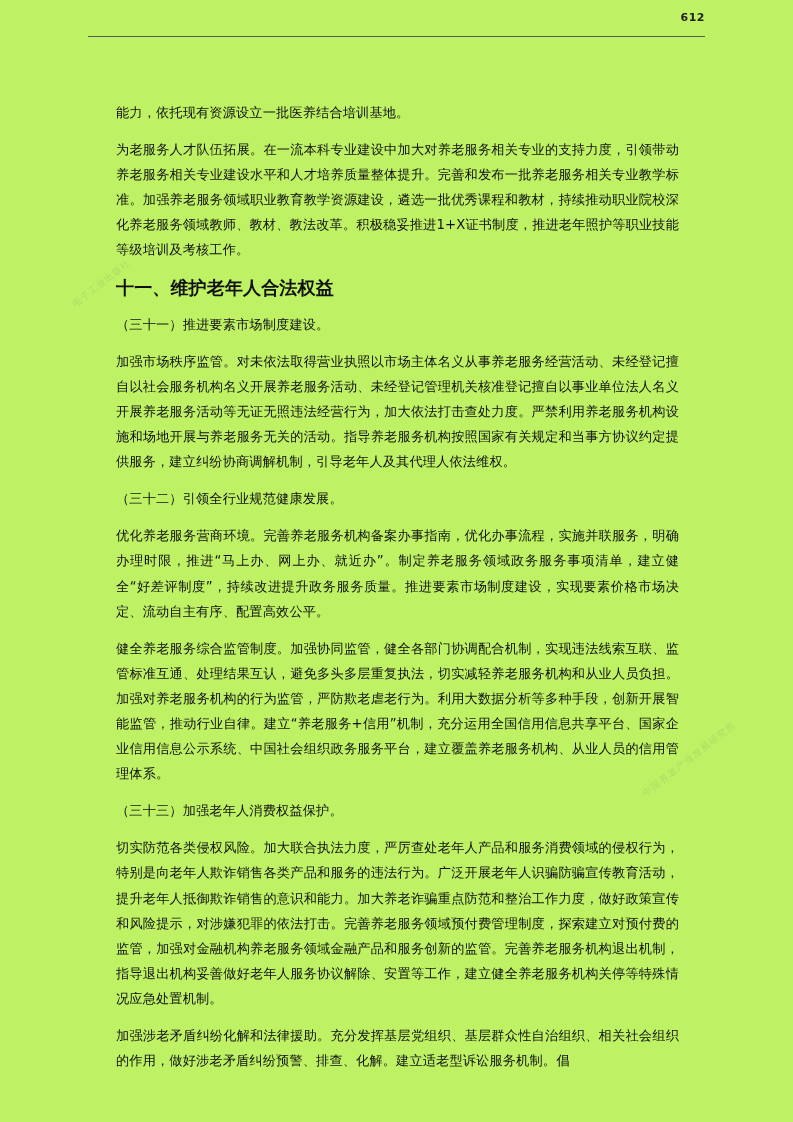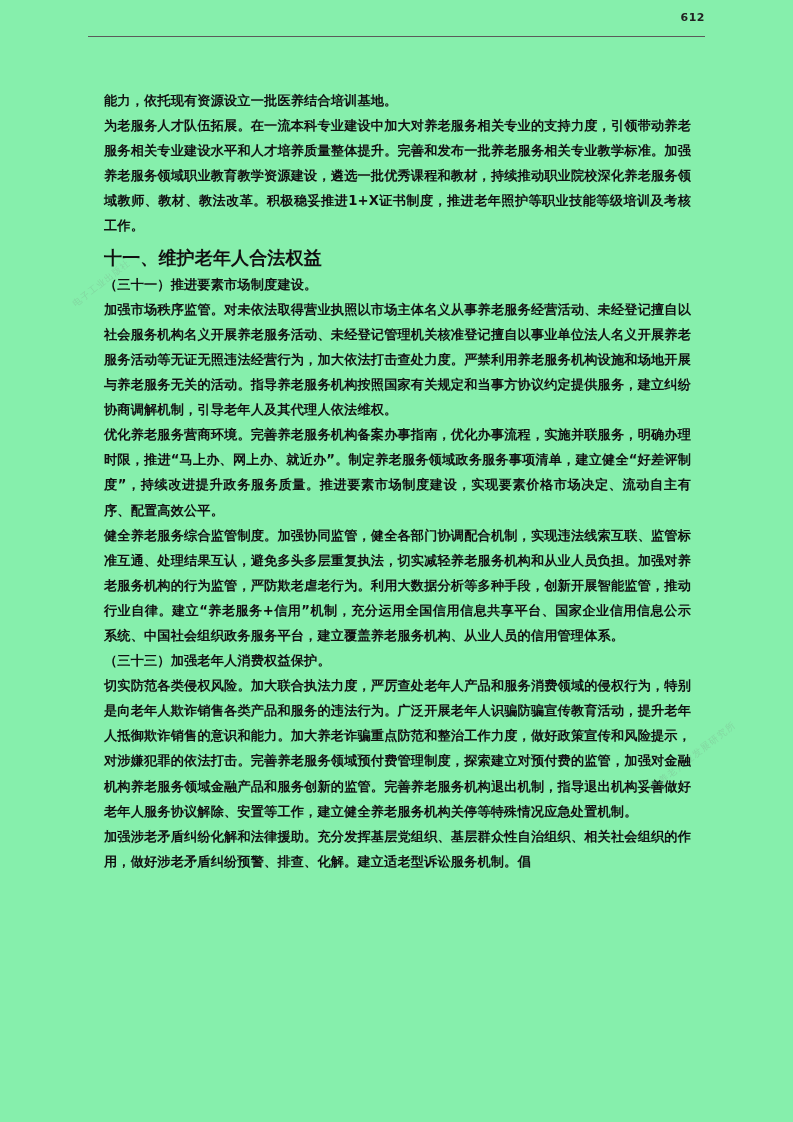--- a/index.html
+++ b/index.html
@@ -13,21 +13,21 @@
     position: relative;
     font-family: "DejaVu Sans", "Liberation Sans", sans-serif;
     color: #111111;
     overflow: hidden;
   }
   .page {
     position: absolute;
     inset: 0;
     width: 793px;
     height: 1122px;
-    background: #86efac;
+    background: #bef264;
   }
   
   .page-number {
     position: absolute;
     top: 11px;
     right: 88px;
     font-size: 11px;
     font-weight: bold;
     letter-spacing: 0.5px;
     color: #222;
@@ -47,24 +47,23 @@
     top: 88px;
     left: 104px;
     width: 587px;
     font-size: 13.2px;
     line-height: 25.1px;
     text-align: justify;
     text-justify: inter-ideograph;
     color: #101010;
   }
   .content p {
-    margin: 0;
+    margin: 12px;
     text-indent: 0;
     letter-spacing: 0.15px;
-    font-weight: bold;
   }
   .indent2 {
     text-indent: 26.4px;
   }
   .section-head {
     font-weight: bold;
     font-size: 18px;
     letter-spacing: 1px;
     text-indent: 26.4px;
     margin-top: 6px !important;
@@ -103,20 +102,21 @@
 
   <div class="wm wm-left">电子工业出版社</div>
   <div class="wm wm-right">中国养老产业发展研究所</div>
 
   <div class="content">
     <p>能力，依托现有资源设立一批医养结合培训基地。</p>
     <p class="indent2">为老服务人才队伍拓展。在一流本科专业建设中加大对养老服务相关专业的支持力度，引领带动养老服务相关专业建设水平和人才培养质量整体提升。完善和发布一批养老服务相关专业教学标准。加强养老服务领域职业教育教学资源建设，遴选一批优秀课程和教材，持续推动职业院校深化养老服务领域教师、教材、教法改革。积极稳妥推进1+X证书制度，推进老年照护等职业技能等级培训及考核工作。</p>
     <p class="section-head">十一、维护老年人合法权益</p>
     <p class="indent2">（三十一）推进要素市场制度建设。</p>
     <p class="indent2">加强市场秩序监管。对未依法取得营业执照以市场主体名义从事养老服务经营活动、未经登记擅自以社会服务机构名义开展养老服务活动、未经登记管理机关核准登记擅自以事业单位法人名义开展养老服务活动等无证无照违法经营行为，加大依法打击查处力度。严禁利用养老服务机构设施和场地开展与养老服务无关的活动。指导养老服务机构按照国家有关规定和当事方协议约定提供服务，建立纠纷协商调解机制，引导老年人及其代理人依法维权。</p>
+    <p class="indent2">（三十二）引领全行业规范健康发展。</p>
     <p class="indent2">优化养老服务营商环境。完善养老服务机构备案办事指南，优化办事流程，实施并联服务，明确办理时限，推进“马上办、网上办、就近办”。制定养老服务领域政务服务事项清单，建立健全“好差评制度”，持续改进提升政务服务质量。推进要素市场制度建设，实现要素价格市场决定、流动自主有序、配置高效公平。</p>
     <p class="indent2">健全养老服务综合监管制度。加强协同监管，健全各部门协调配合机制，实现违法线索互联、监管标准互通、处理结果互认，避免多头多层重复执法，切实减轻养老服务机构和从业人员负担。加强对养老服务机构的行为监管，严防欺老虐老行为。利用大数据分析等多种手段，创新开展智能监管，推动行业自律。建立“养老服务+信用”机制，充分运用全国信用信息共享平台、国家企业信用信息公示系统、中国社会组织政务服务平台，建立覆盖养老服务机构、从业人员的信用管理体系。</p>
     <p class="indent2">（三十三）加强老年人消费权益保护。</p>
     <p class="indent2">切实防范各类侵权风险。加大联合执法力度，严厉查处老年人产品和服务消费领域的侵权行为，特别是向老年人欺诈销售各类产品和服务的违法行为。广泛开展老年人识骗防骗宣传教育活动，提升老年人抵御欺诈销售的意识和能力。加大养老诈骗重点防范和整治工作力度，做好政策宣传和风险提示，对涉嫌犯罪的依法打击。完善养老服务领域预付费管理制度，探索建立对预付费的监管，加强对金融机构养老服务领域金融产品和服务创新的监管。完善养老服务机构退出机制，指导退出机构妥善做好老年人服务协议解除、安置等工作，建立健全养老服务机构关停等特殊情况应急处置机制。</p>
     <p class="indent2">加强涉老矛盾纠纷化解和法律援助。充分发挥基层党组织、基层群众性自治组织、相关社会组织的作用，做好涉老矛盾纠纷预警、排查、化解。建立适老型诉讼服务机制。倡</p>
   </div>
 
 </div>
 
 </body></html>

